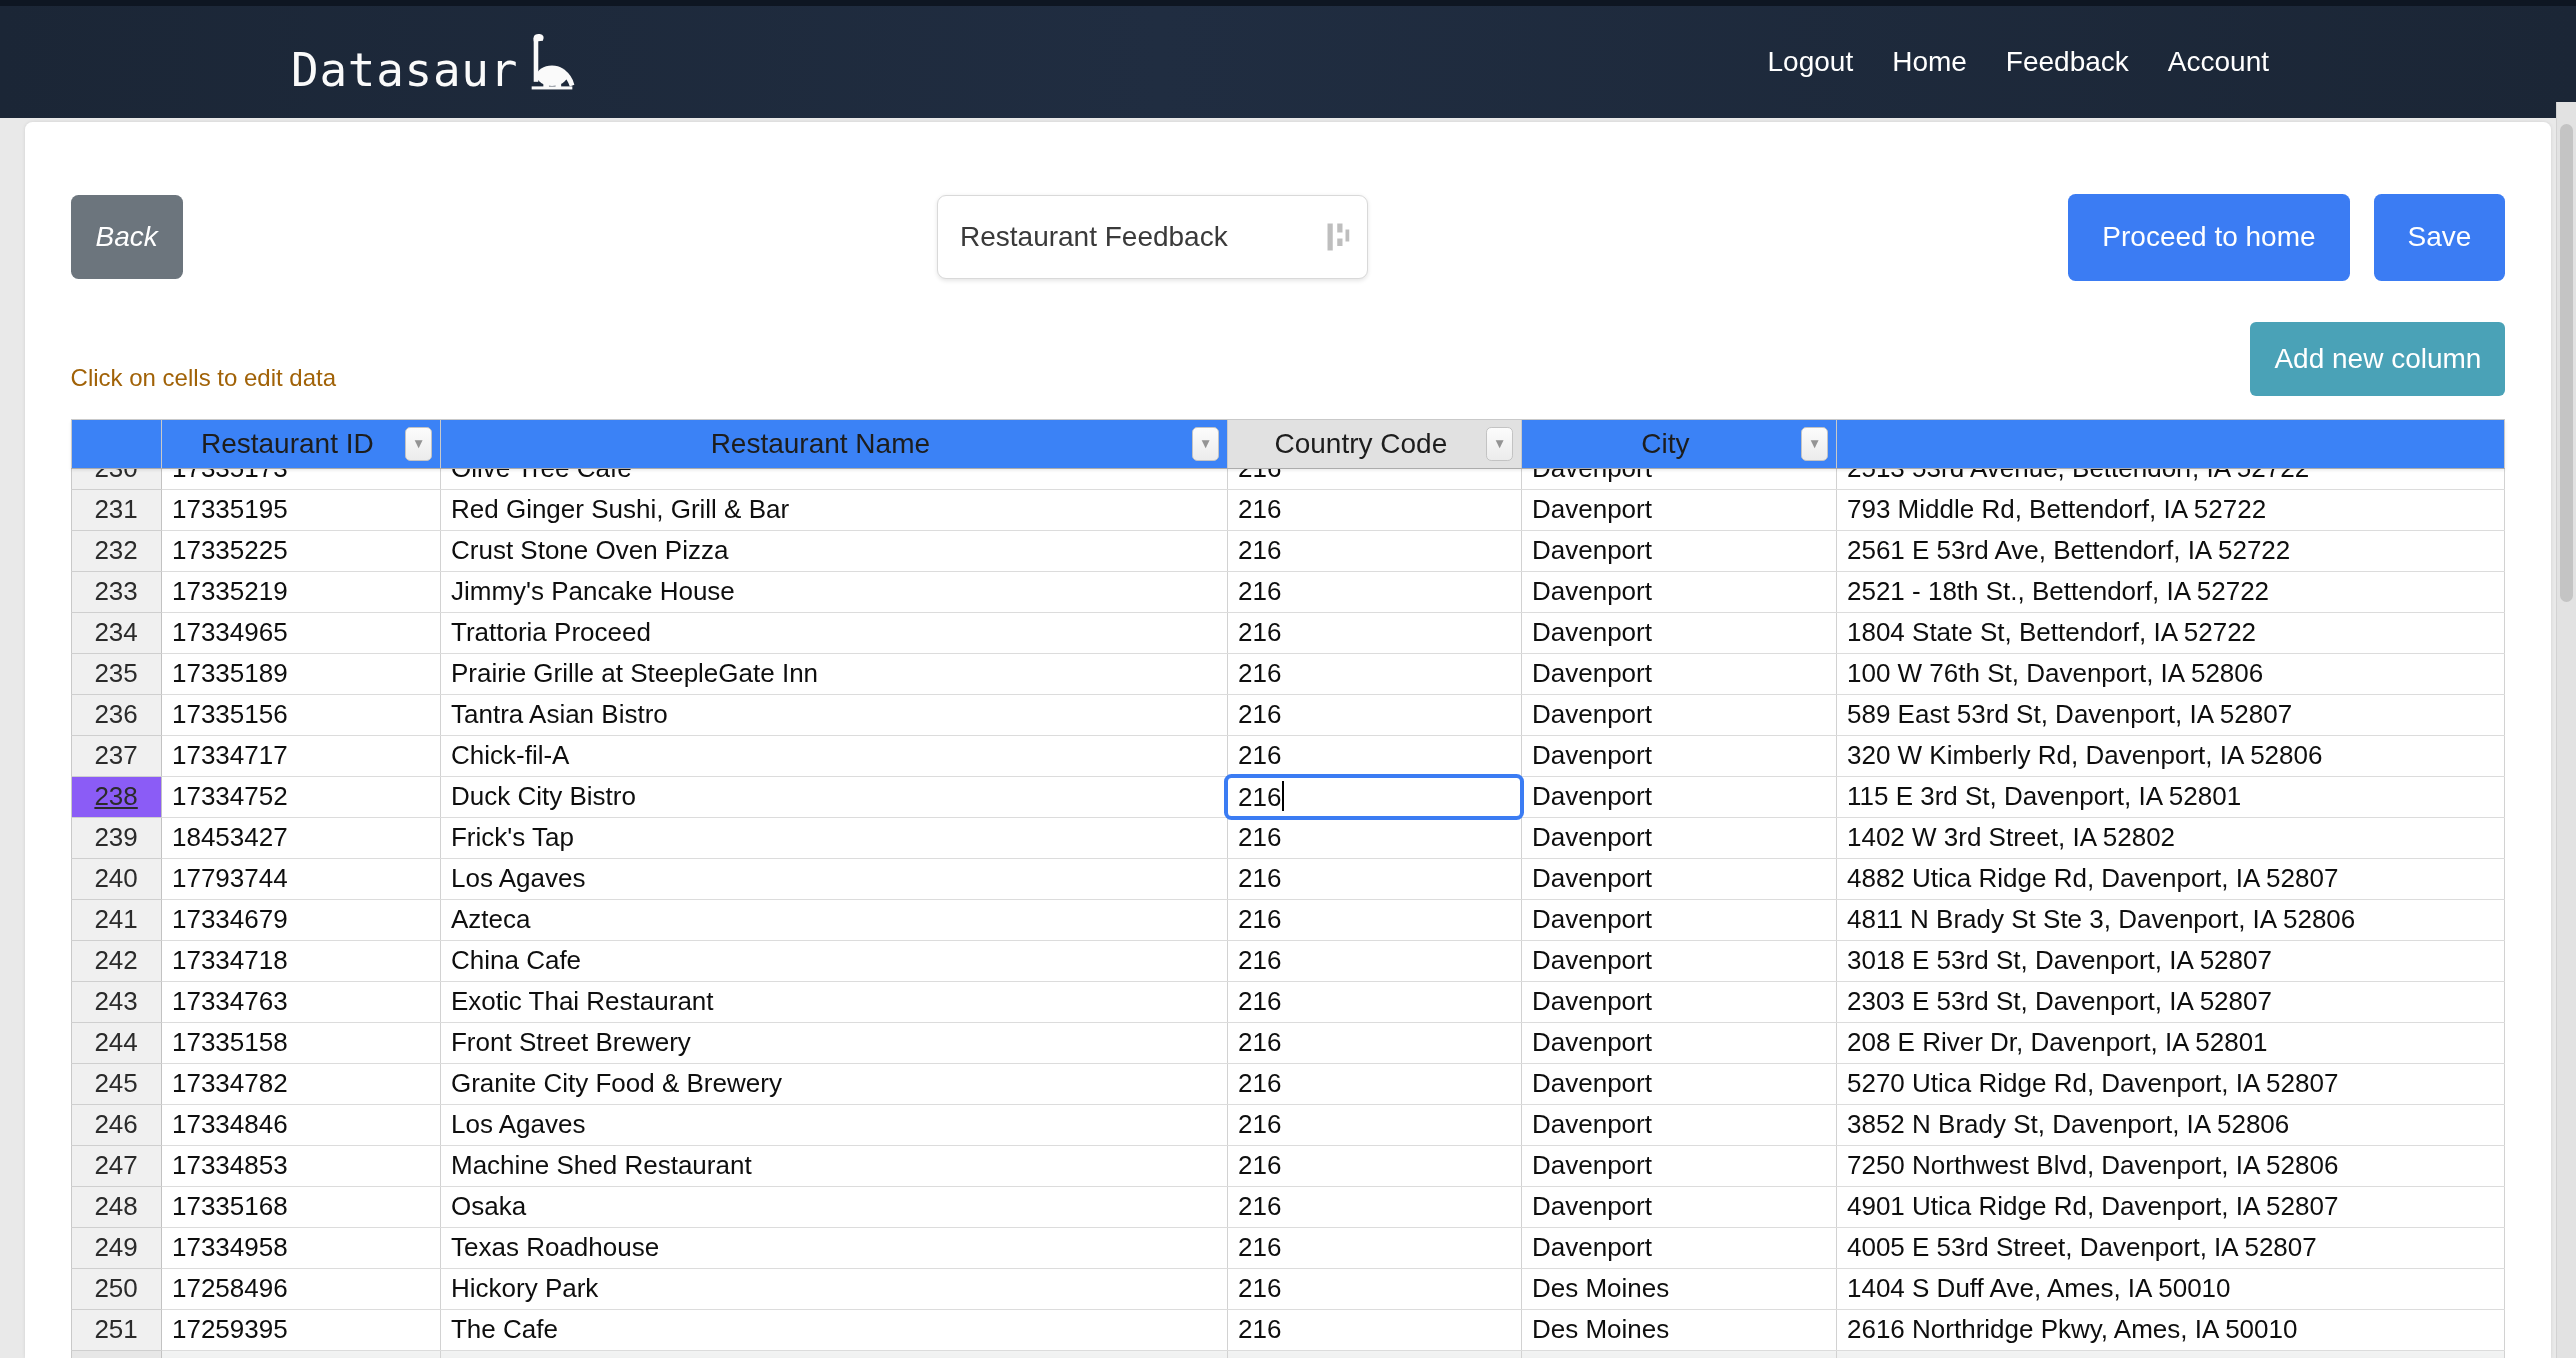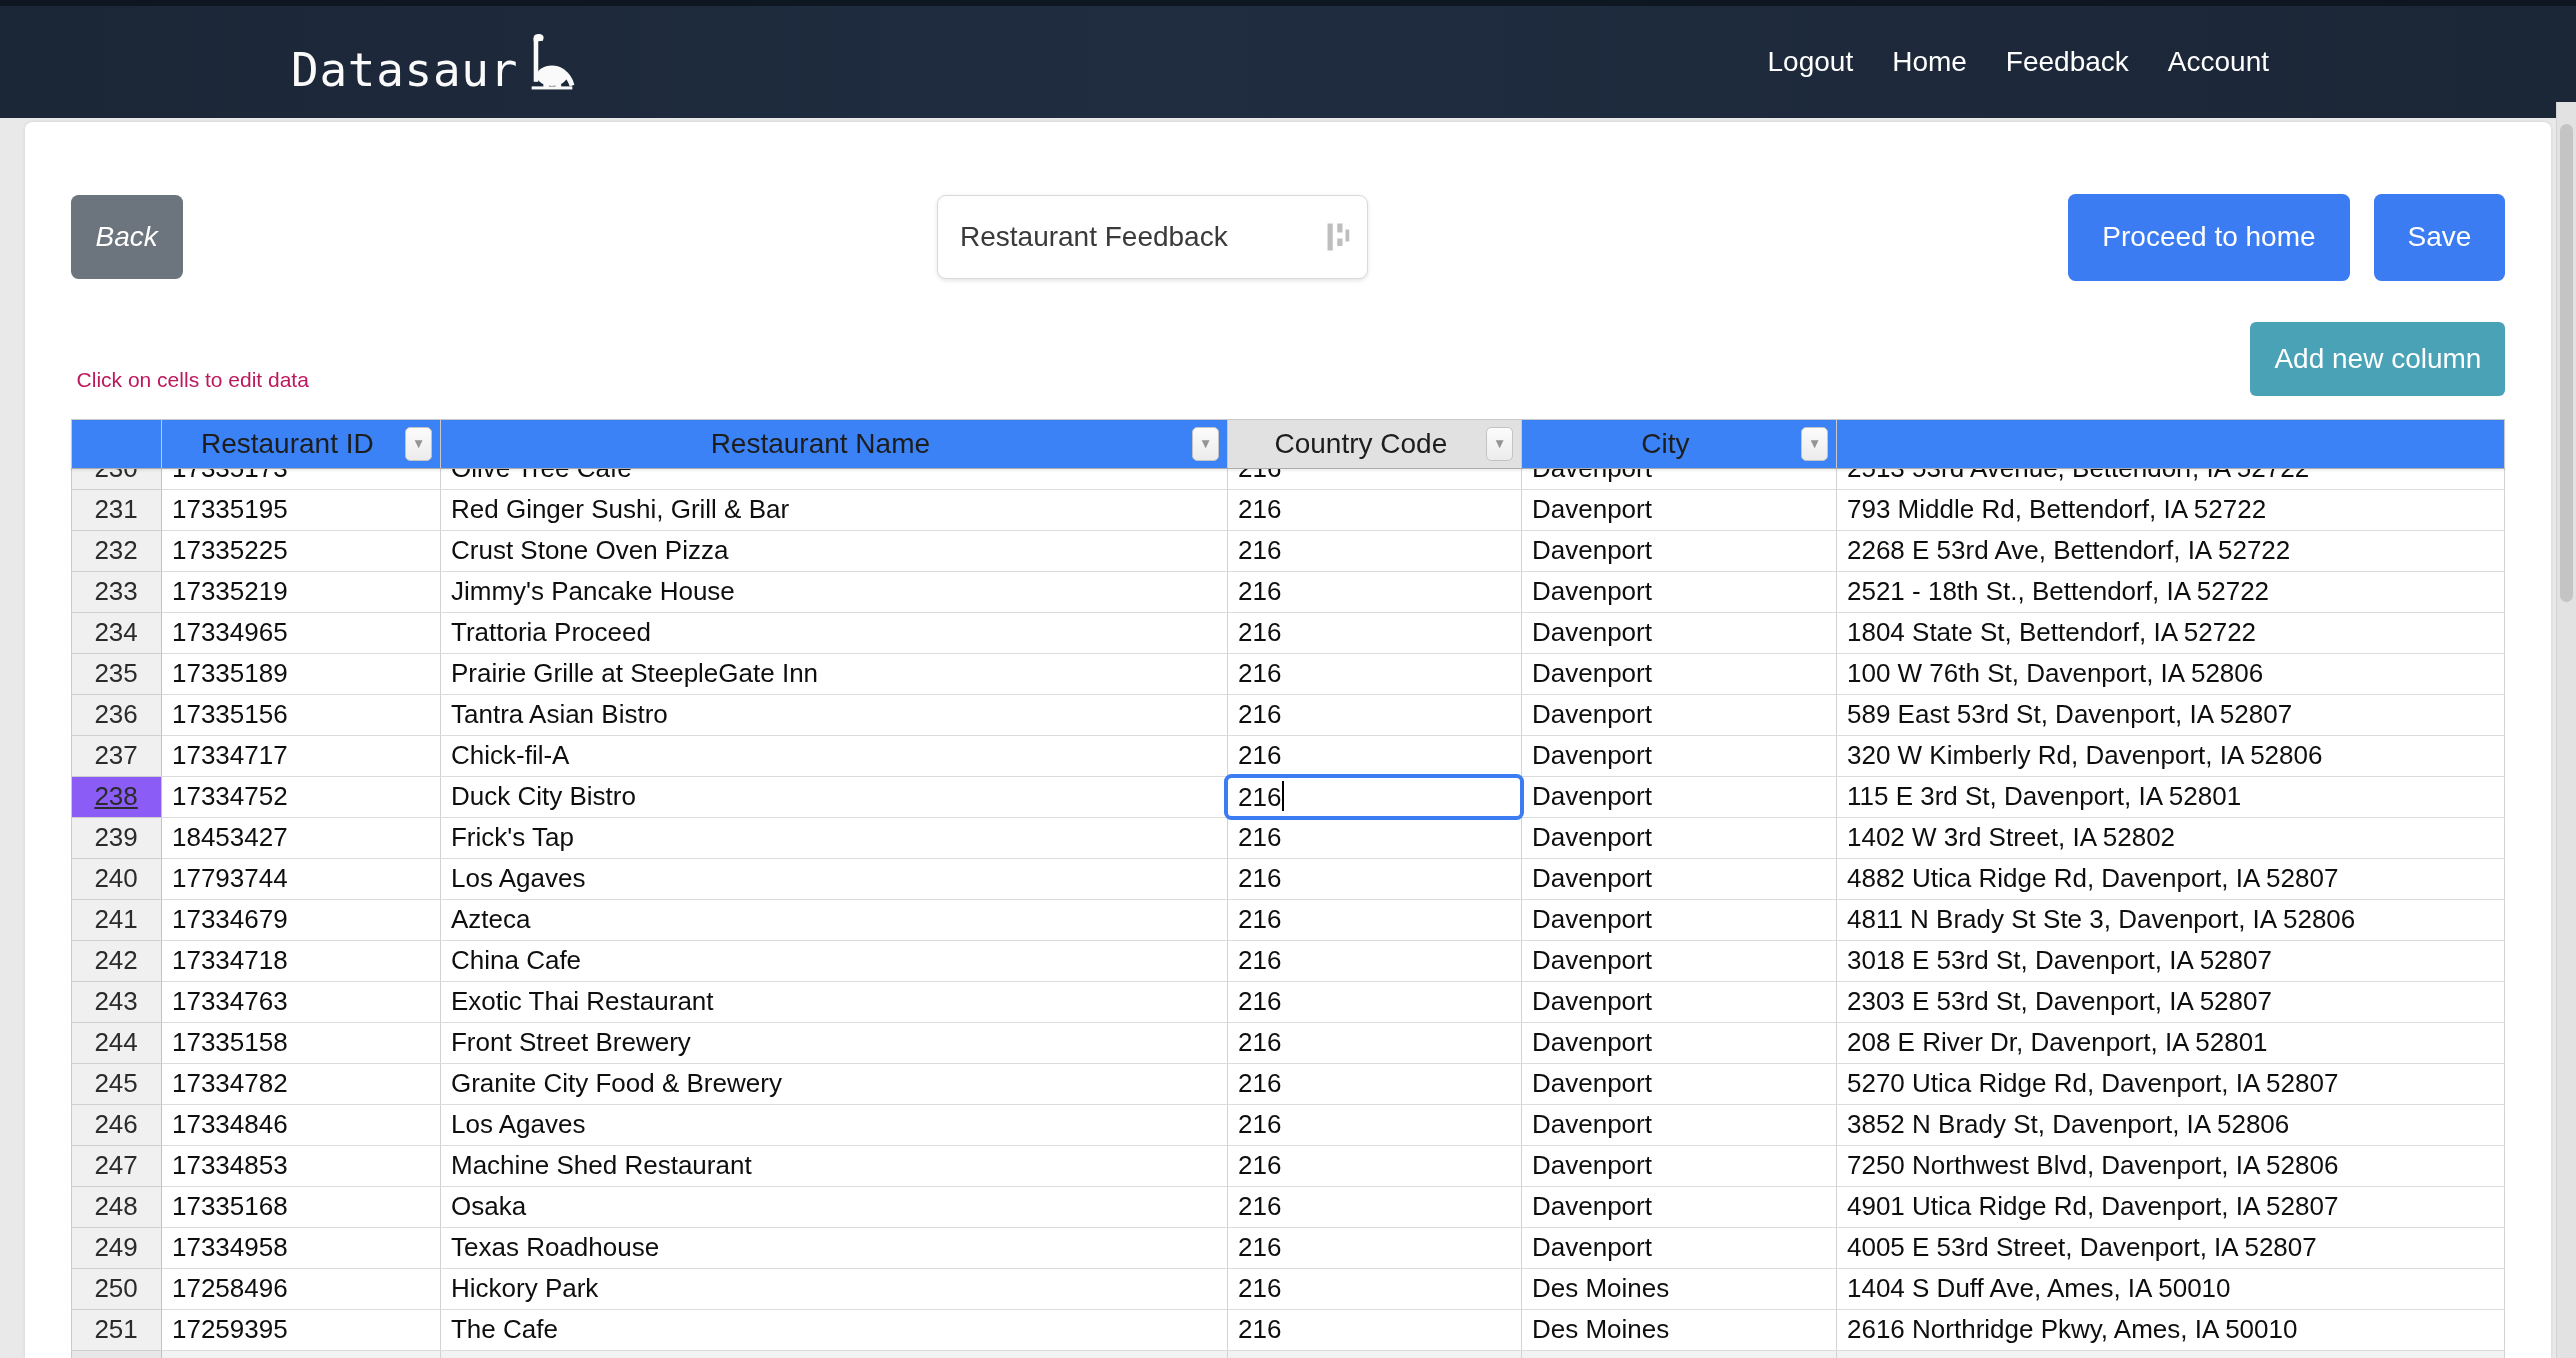--- a/index.html
+++ b/index.html
@@ -59,21 +59,21 @@
   }
   .title-icon { position: absolute; right: 15px; top: 24.6px; width: 30px; height: 36px; opacity: .55; }
   .toolbar-right { margin-left: auto; display: flex; gap: 24px; }
   .btn-primary {
     background: var(--accent-blue, #3273e8); border-radius: 7.5px;
     height: 87px; font-size: 28px; padding: 0 34px;
   }
 
   
   .hint-row { margin-top: 42px; display: flex; justify-content: space-between; align-items: flex-end; }
-  .hint-text { font-size: 21px; color: #be185d; padding-bottom: 4.5px; margin-left: 6px; }
+  .hint-text { font-size: 24px; color: #a16207; padding-bottom: 4.5px; }
   .btn-teal {
     background: var(--teal, #4aa2b7); border-radius: 6px;
     height: 74px; font-size: 28px; padding: 0 24px;
   }
 
   
   .grid { margin-top: 23px; }
   table { border-collapse: collapse; table-layout: fixed; width: 100%; }
   col.c-num  { width: 90px; }
   col.c-id   { width: 279px; }
@@ -252,21 +252,21 @@
               <td>216</td>
               <td>Davenport</td>
               <td>793 Middle Rd, Bettendorf, IA 52722</td>
             </tr>
             <tr>
               <td class="rownum">232</td>
               <td>17335225</td>
               <td>Crust Stone Oven Pizza</td>
               <td>216</td>
               <td>Davenport</td>
-              <td>2268 E 53rd Ave, Bettendorf, IA 52722</td>
+              <td>2561 E 53rd Ave, Bettendorf, IA 52722</td>
             </tr>
             <tr>
               <td class="rownum">233</td>
               <td>17335219</td>
               <td>Jimmy's Pancake House</td>
               <td>216</td>
               <td>Davenport</td>
               <td>2521 - 18th St., Bettendorf, IA 52722</td>
             </tr>
             <tr>

